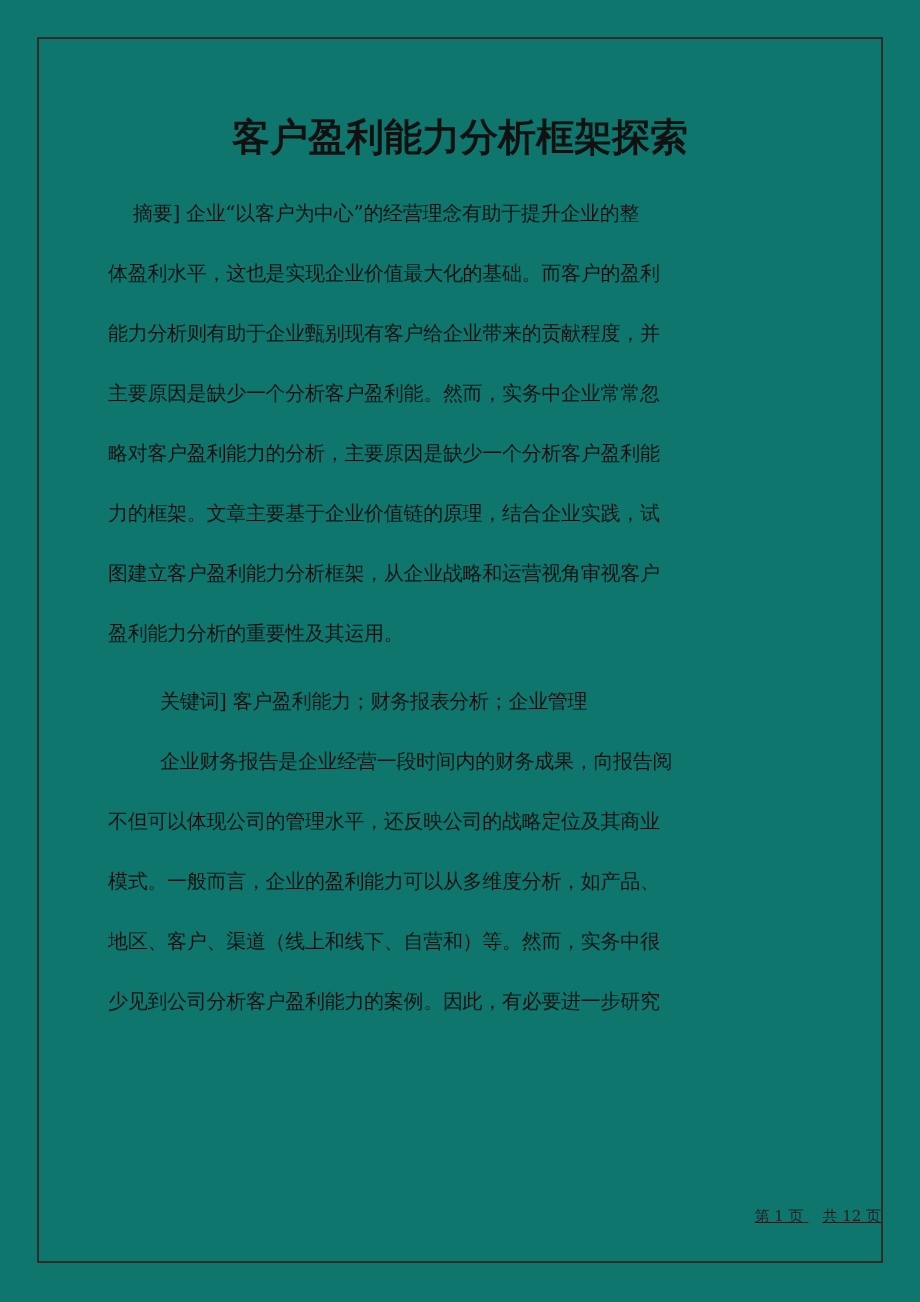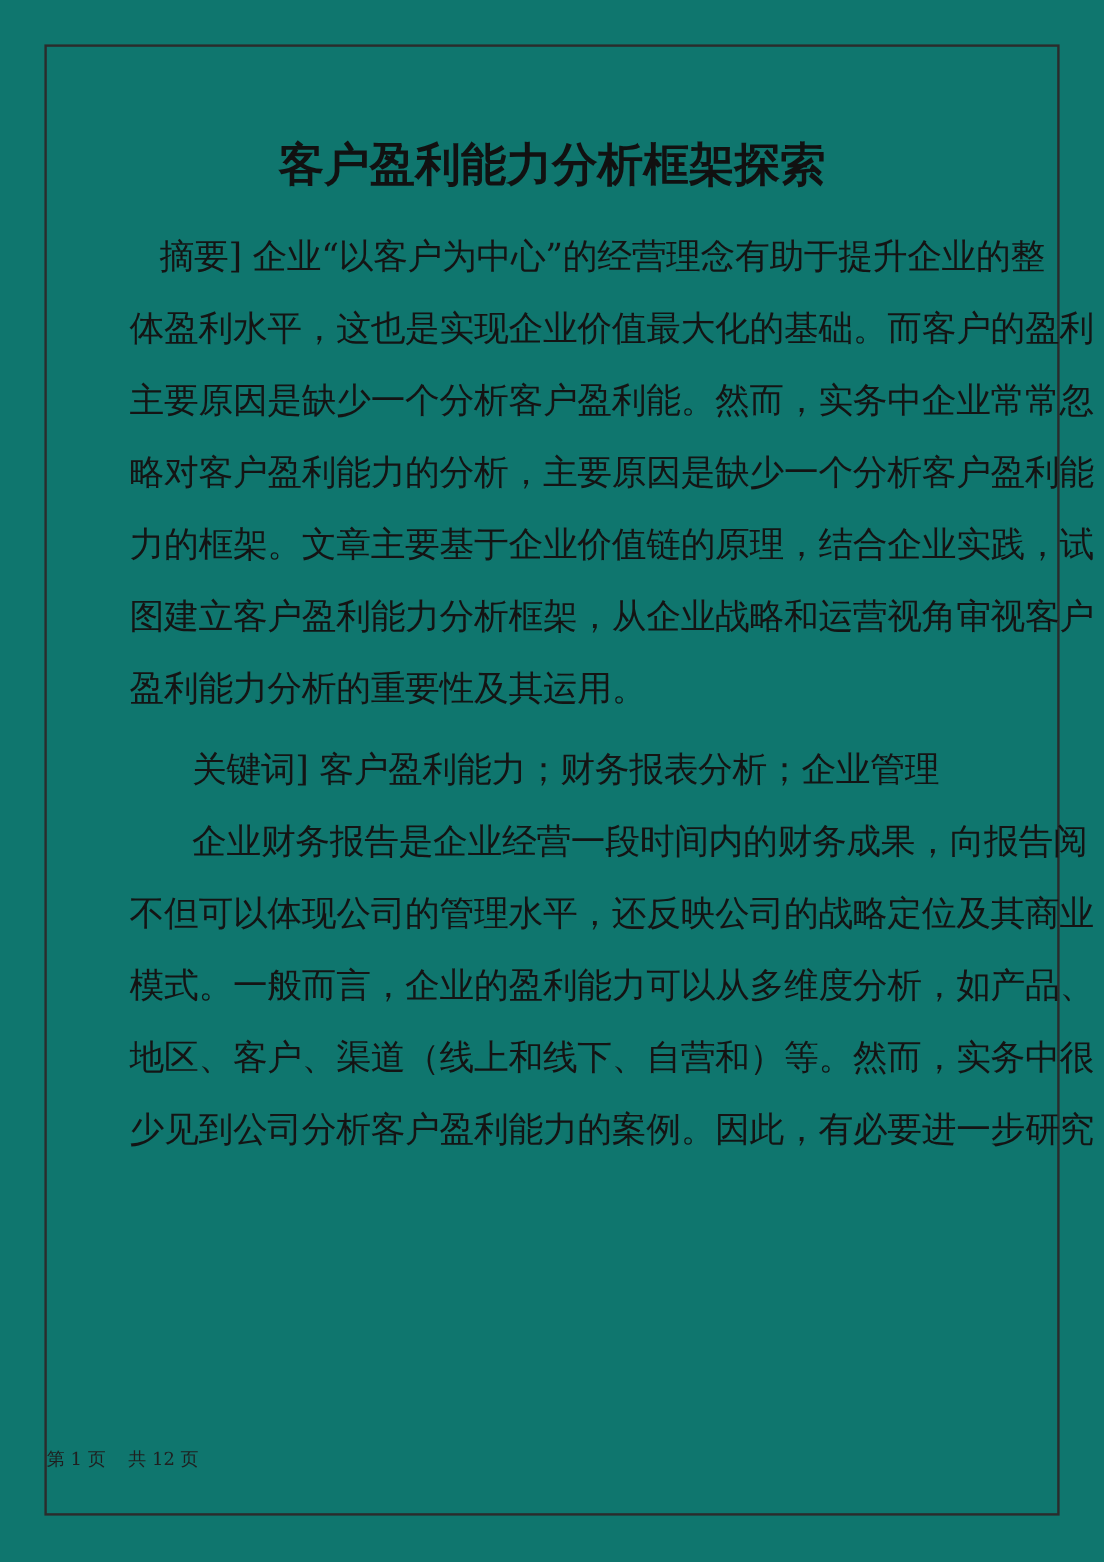--- a/index.html
+++ b/index.html
@@ -34,53 +34,55 @@
     color: #111111;
   }
   .textcol {
     margin-left: 69px;
     width: 717px;
   }
   .para { margin: 0; }
   .para-abstract { margin-top: 21px; }
   .para-keywords { margin-top: 8px; }
   .line {
-    font-size: 29px;
+    font-size: 20px;
     line-height: 60px;
     height: 60px;
     white-space: nowrap;
     letter-spacing: -0.3px;
   }
   .indent-1 { padding-left: 25px; }
   .indent-2 { padding-left: 52px; }
   .footer {
     position: absolute;
     left: 0;
     right: 0;
     bottom: 35px;
-    text-align: left;
+    text-align: right;
     font-size: 15px;
     line-height: 20px;
     color: #1f1f1f;
+    text-decoration: underline;
   }
   .footer .total { margin-left: 14px; }
 </style>
 </head>
 <body>
 
 <div class="page">
   <div class="frame">
 
     <h1 class="title">客户盈利能力分析框架探索</h1>
 
     <div class="textcol">
 
       <div class="para para-abstract">
         <div class="line indent-1">摘要] 企业“以客户为中心”的经营理念有助于提升企业的整</div>
         <div class="line">体盈利水平，这也是实现企业价值最大化的基础。而客户的盈利</div>
+        <div class="line">能力分析则有助于企业甄别现有客户给企业带来的贡献程度，并</div>
         <div class="line">主要原因是缺少一个分析客户盈利能。然而，实务中企业常常忽</div>
         <div class="line">略对客户盈利能力的分析，主要原因是缺少一个分析客户盈利能</div>
         <div class="line">力的框架。文章主要基于企业价值链的原理，结合企业实践，试</div>
         <div class="line">图建立客户盈利能力分析框架，从企业战略和运营视角审视客户</div>
         <div class="line">盈利能力分析的重要性及其运用。</div>
       </div>
 
       <div class="para para-keywords">
         <div class="line indent-2">关键词] 客户盈利能力；财务报表分析；企业管理</div>
       </div>

